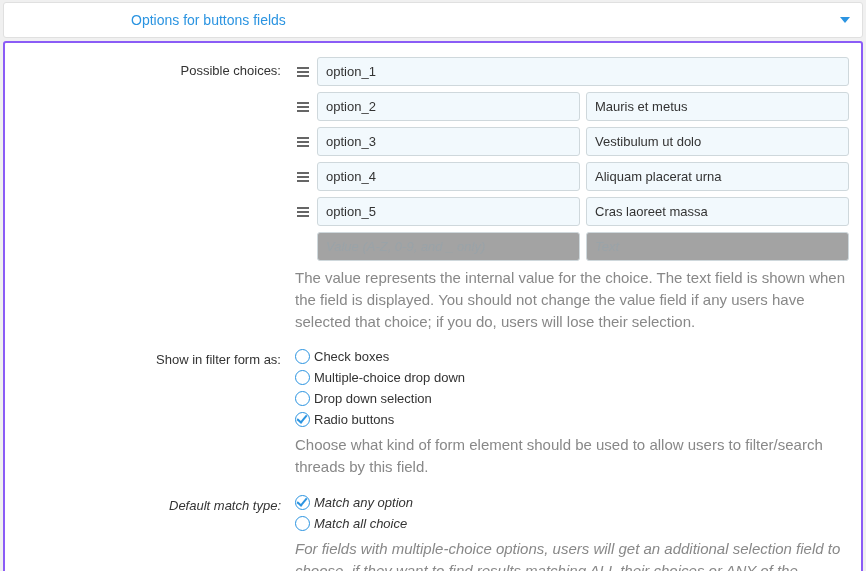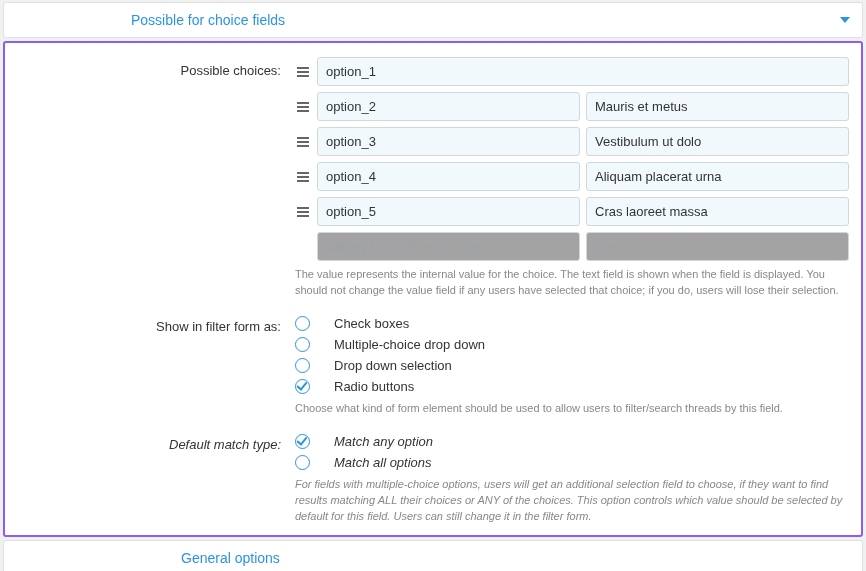--- a/index.html
+++ b/index.html
@@ -93,28 +93,28 @@
     color: #333;
     outline: none;
   }
   .choice-input.empty {
     background: #a3a3a3;
     font-style: italic;
   }
   .choice-input::placeholder { color: #9aa3a8; }
   .hint {
     color: #888;
-    font-size: 11px;
+    font-size: 15px;
     line-height: 1.45;
     margin-top: 4px;
   }
   .radio-row {
     display: flex;
     align-items: center;
-    gap: 24px;
+    gap: 4px;
     padding: 3px 0;
     cursor: pointer;
   }
   .radio-circle {
     width: 15px;
     height: 15px;
     border: 1.5px solid #2b94e1;
     border-radius: 50%;
     flex-shrink: 0;
     position: relative;
@@ -144,21 +144,21 @@
   .bottom-section .title {
     color: #2b94e1;
     font-size: 14px;
     margin-left: 165px;
   }
 </style>
 </head>
 <body>
 
 <div class="section-header">
-  <span class="title">Possible for choice fields</span>
+  <span class="title">Options for buttons fields</span>
   <span class="caret-down"></span>
 </div>
 
 <div class="section-body">
 
   <div class="form-row">
     <div class="form-label">Possible choices:</div>
     <div class="form-content" id="choices-container">
 
       <div class="choice-row">
@@ -240,21 +240,21 @@
   <div class="form-row">
     <div class="form-label">Default match type:</div>
     <div class="form-content" id="match-container">
 
       <div class="radio-row">
           <div class="radio-circle checked"></div>
           <span class="radio-label">Match any option</span>
         </div>
         <div class="radio-row">
           <div class="radio-circle"></div>
-          <span class="radio-label">Match all options</span>
+          <span class="radio-label">Match all choice</span>
         </div>
         <div class="hint" id="match-hint">For fields with multiple-choice options, users will get an additional selection field to choose, if they want to find results matching ALL their choices or ANY of the choices. This option controls which value should be selected by default for this field. Users can still change it in the filter form.</div>
     </div>
   </div>
 
 </div>
 
 <div class="bottom-section">
   <span class="title">General options</span>
   <span class="caret-right"></span>

